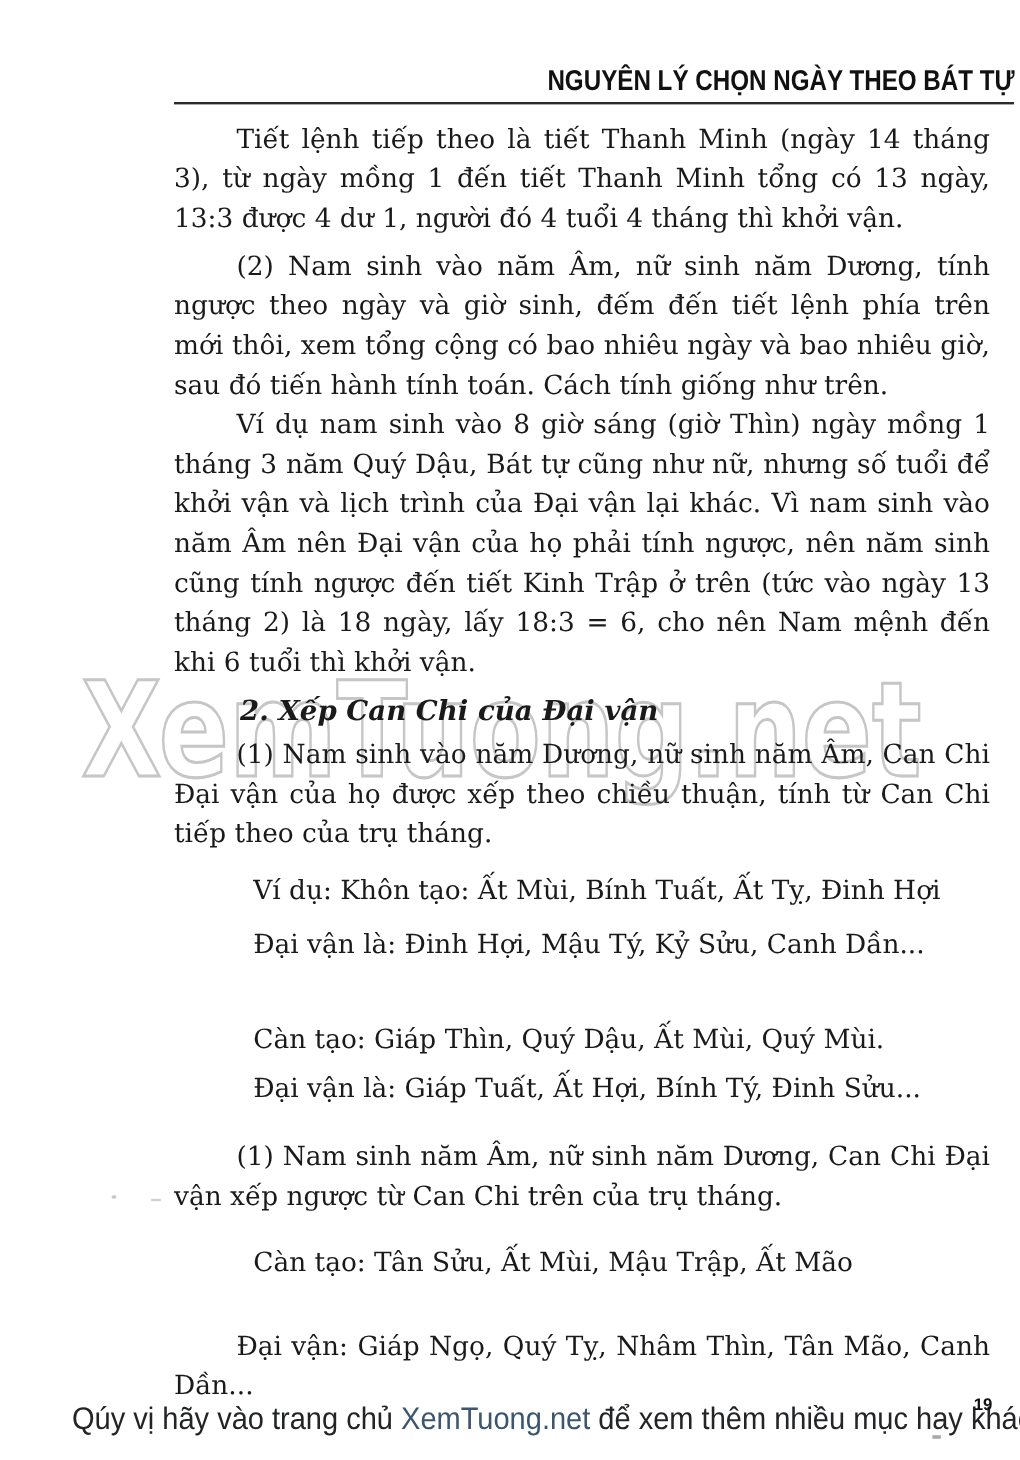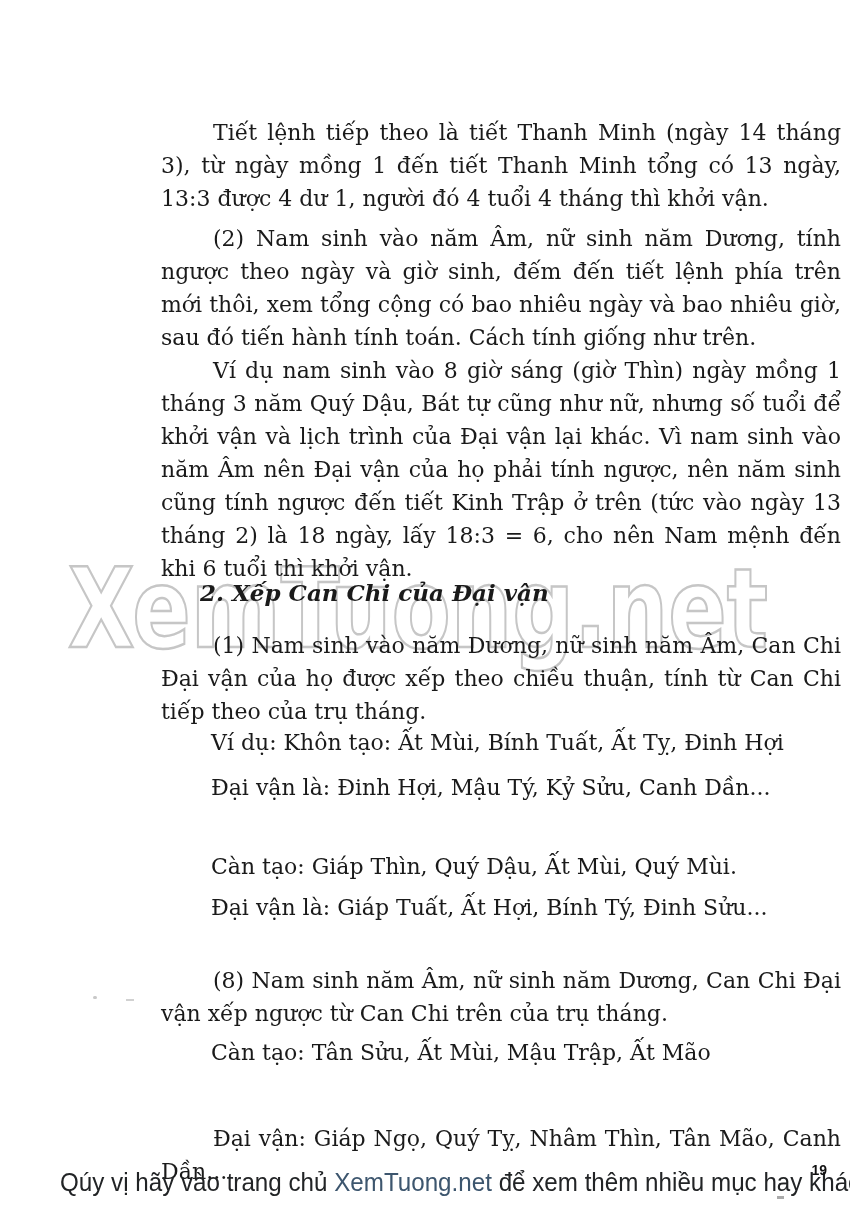--- a/index.html
+++ b/index.html
@@ -36,21 +36,21 @@
     pointer-events:none;
     z-index:1;
   }
   
   .content{
     position:absolute;left:145px;top:0;width:680px;height:100%;
     z-index:2;
     font-size:22px;line-height:33px;
   }
   .content .blk{position:absolute;left:0;width:680px;}
-  .para{text-align:justify;text-indent:52px;margin:16px;}
+  .para{text-align:justify;text-indent:52px;margin:0;}
   .exline{white-space:nowrap;text-indent:52px;margin:14px;}
   .section-heading{
     font-weight:700;font-style:italic;
     font-size:23px;
     text-indent:55px;margin:0;
     white-space:nowrap;
   }
   .p1{top:100px;}
   .p2{top:206px;}
   .p3{top:338px;}
@@ -86,20 +86,23 @@
   .a1{left:93px;top:996px;width:4px;height:3px;border-radius:2px;opacity:.55;}
   .a2{left:126px;top:999px;width:8px;height:2px;opacity:.45;}
   .a3{left:779px;top:1183px;width:9px;height:2px;opacity:.5;background:#555;}
   .a4{left:777px;top:1196px;width:7px;height:3px;opacity:.5;background:#555;}
 </style>
 </head>
 <body>
 
 <div class="page">
 
+  <div class="running-head">
+    <span class="condense">NGUYÊN LÝ CHỌN NGÀY THEO BÁT TỰ</span>
+  </div>
 
   <svg class="watermark" viewBox="0 0 712 140" xmlns="http://www.w3.org/2000/svg">
     <text x="2" y="102" textLength="700" lengthAdjust="spacingAndGlyphs" font-family="DejaVu Sans, sans-serif" font-size="110" font-weight="bold" fill="#ffffff" fill-opacity="0.4" stroke="#c6c6c6" stroke-width="2.5">XemTuong.net</text>
   </svg>
 
   <div class="content">
     <p class="blk para p1">Tiết lệnh tiếp theo là tiết Thanh Minh (ngày 14 tháng 3), từ ngày mồng 1 đến tiết Thanh Minh tổng có 13 ngày, 13:3 được 4 dư 1, người đó 4 tuổi 4 tháng thì khởi vận.</p>
 
     <p class="blk para p2">(2) Nam sinh vào năm Âm, nữ sinh năm Dương, tính ngược theo ngày và giờ sinh, đếm đến tiết lệnh phía trên mới thôi, xem tổng cộng có bao nhiêu ngày và bao nhiêu giờ, sau đó tiến hành tính toán. Cách tính giống như trên.</p>
 
@@ -110,21 +113,21 @@
     <p class="blk para p4">(1) Nam sinh vào năm Dương, nữ sinh năm Âm, Can Chi Đại vận của họ được xếp theo chiều thuận, tính từ Can Chi tiếp theo của trụ tháng.</p>
 
     <p class="blk exline e1">Ví dụ: Khôn tạo: Ất Mùi, Bính Tuất, Ất Tỵ, Đinh Hợi</p>
 
     <p class="blk exline e2">Đại vận là: Đinh Hợi, Mậu Tý, Kỷ Sửu, Canh Dần...</p>
 
     <p class="blk exline e3">Càn tạo: Giáp Thìn, Quý Dậu, Ất Mùi, Quý Mùi.</p>
 
     <p class="blk exline e4">Đại vận là: Giáp Tuất, Ất Hợi, Bính Tý, Đinh Sửu...</p>
 
-    <p class="blk para p5">(8) Nam sinh năm Âm, nữ sinh năm Dương, Can Chi Đại vận xếp ngược từ Can Chi trên của trụ tháng.</p>
+    <p class="blk para p5">(1) Nam sinh năm Âm, nữ sinh năm Dương, Can Chi Đại vận xếp ngược từ Can Chi trên của trụ tháng.</p>
 
     <p class="blk exline e5">Càn tạo: Tân Sửu, Ất Mùi, Mậu Trập, Ất Mão</p>
 
     <p class="blk para p6">Đại vận: Giáp Ngọ, Quý Tỵ, Nhâm Thìn, Tân Mão, Canh Dần...</p>
   </div>
 
   <div class="footer">
     <span>Qúy vị hãy vào trang chủ </span><span class="site">XemTuong.net</span><span> để xem thêm nhiều mục hay khác</span>
   </div>
 

